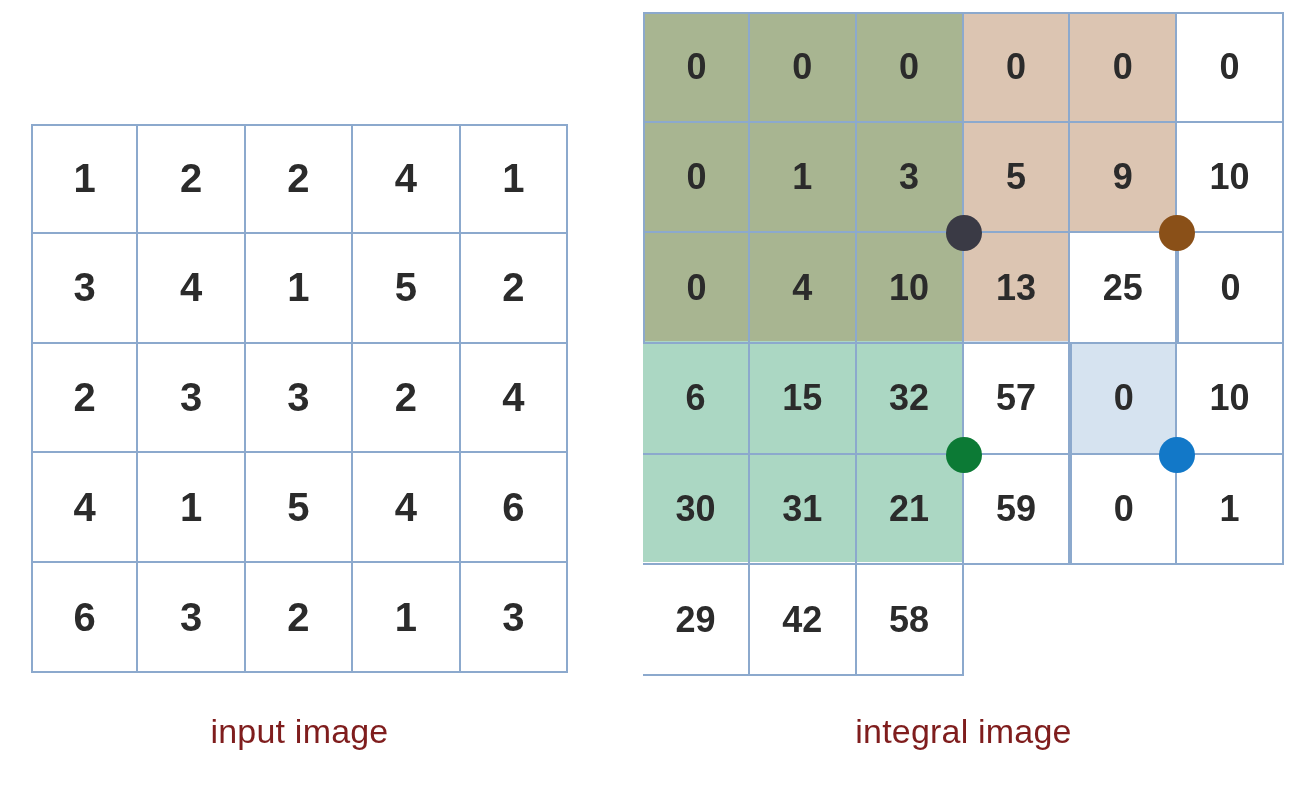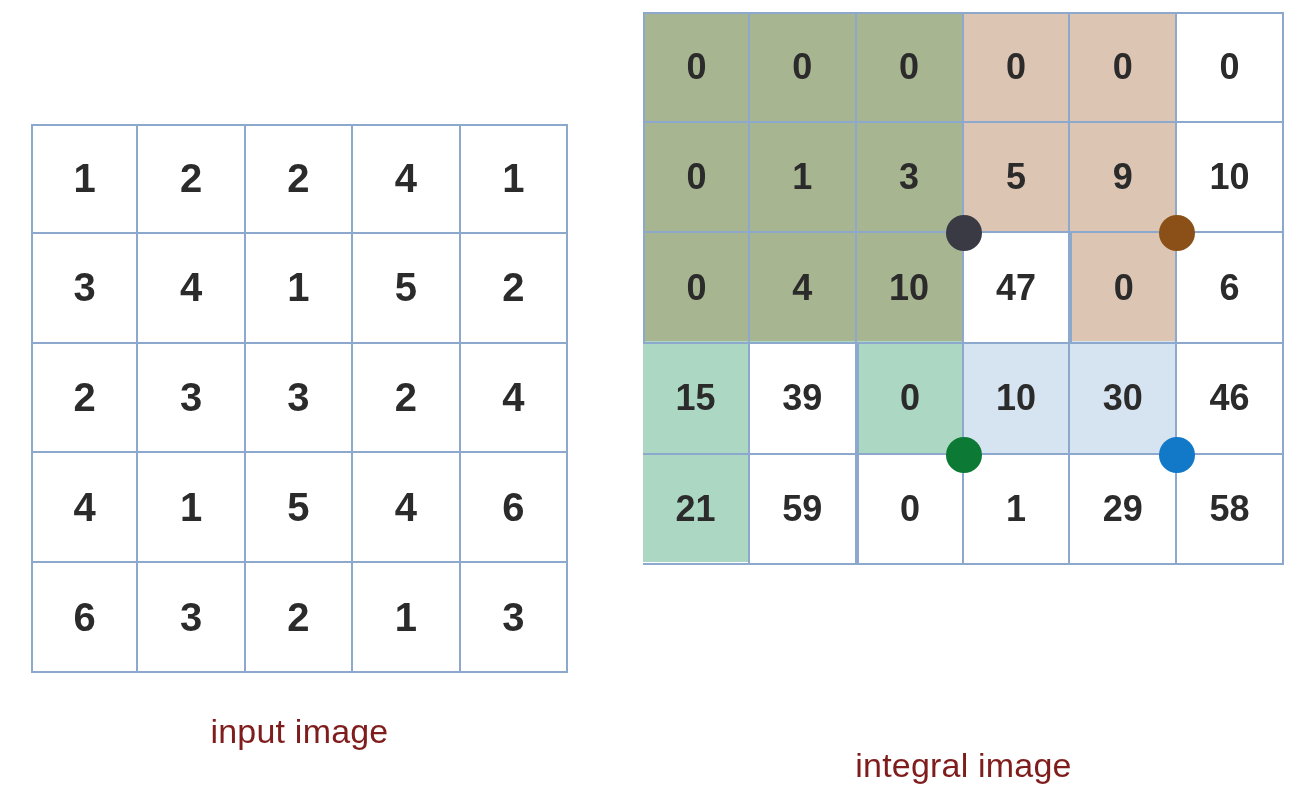--- a/index.html
+++ b/index.html
@@ -101,21 +101,21 @@
 
   
   .caption {
     position: absolute;
     font-size: 34px;
     color: #7f1d1d;
     text-align: center;
     letter-spacing: 0.2px;
   }
   #caption-input    { left: 31px;  top: 712px; width: 537px; }
-  #caption-integral { left: 643px; top: 746px; width: 641px; }
+  #caption-integral { left: 643px; top: 712px; width: 641px; }
 </style>
 </head>
 <body>
 
 <div class="overlay" id="input-highlight"></div>
 
 <div class="grid" id="input-grid">
     <div class="cell edge-left edge-top">1</div>
     <div class="cell edge-top">2</div>
     <div class="cell edge-top">2</div>
@@ -159,34 +159,37 @@
     <div class="cell edge-top">0</div>
     <div class="cell edge-left tinted">0</div>
     <div class="cell tinted">1</div>
     <div class="cell tinted">3</div>
     <div class="cell tinted">5</div>
     <div class="cell tinted">9</div>
     <div class="cell">10</div>
     <div class="cell edge-left tinted">0</div>
     <div class="cell tinted">4</div>
     <div class="cell tinted">10</div>
-    <div class="cell">47</div>
+    <div class="cell tinted">13</div>
+    <div class="cell">25</div>
     <div class="cell edge-left tinted">0</div>
     <div class="cell tinted">6</div>
     <div class="cell tinted">15</div>
-    <div class="cell">39</div>
+    <div class="cell tinted">32</div>
+    <div class="cell">57</div>
     <div class="cell edge-left tinted">0</div>
     <div class="cell tinted">10</div>
     <div class="cell tinted">30</div>
-    <div class="cell tinted">46</div>
+    <div class="cell tinted">31</div>
     <div class="cell tinted">21</div>
     <div class="cell">59</div>
     <div class="cell edge-left">0</div>
     <div class="cell">1</div>
     <div class="cell">29</div>
+    <div class="cell">42</div>
     <div class="cell">58</div>
   </div>
 
 <div id="dot-layer">
     <div class="dot" style="background: rgb(58, 58, 69); left: 963.5px; top: 233.333px;"></div>
     <div class="dot" style="background: rgb(138, 80, 24); left: 1177.17px; top: 233.333px;"></div>
     <div class="dot" style="background: rgb(12, 122, 53); left: 963.5px; top: 454.667px;"></div>
     <div class="dot" style="background: rgb(18, 120, 200); left: 1177.17px; top: 454.667px;"></div>
   </div>
 

